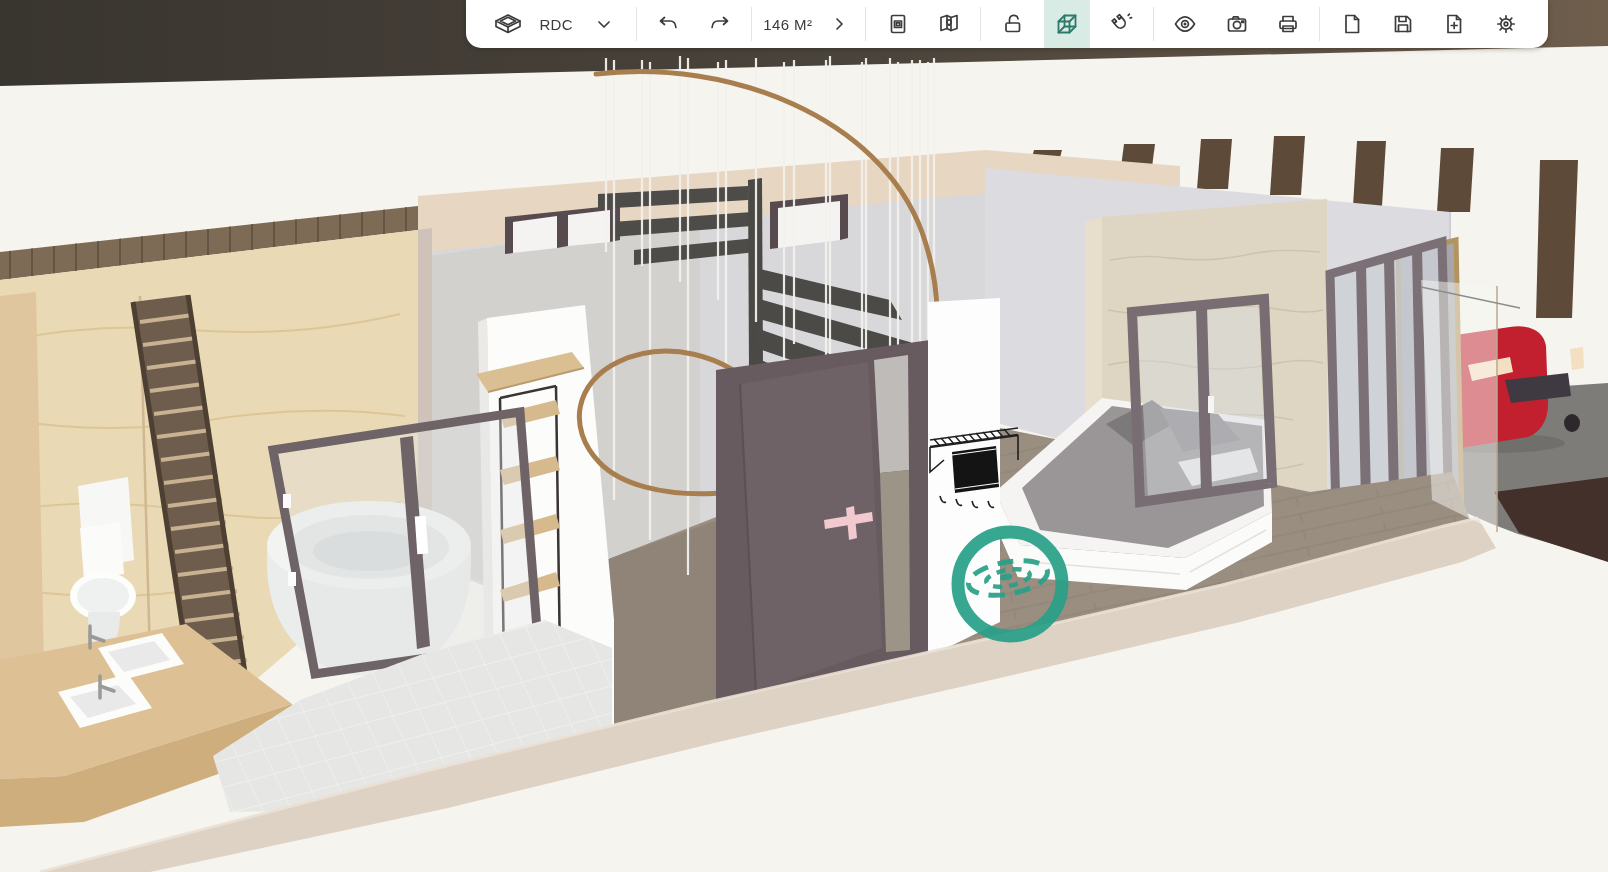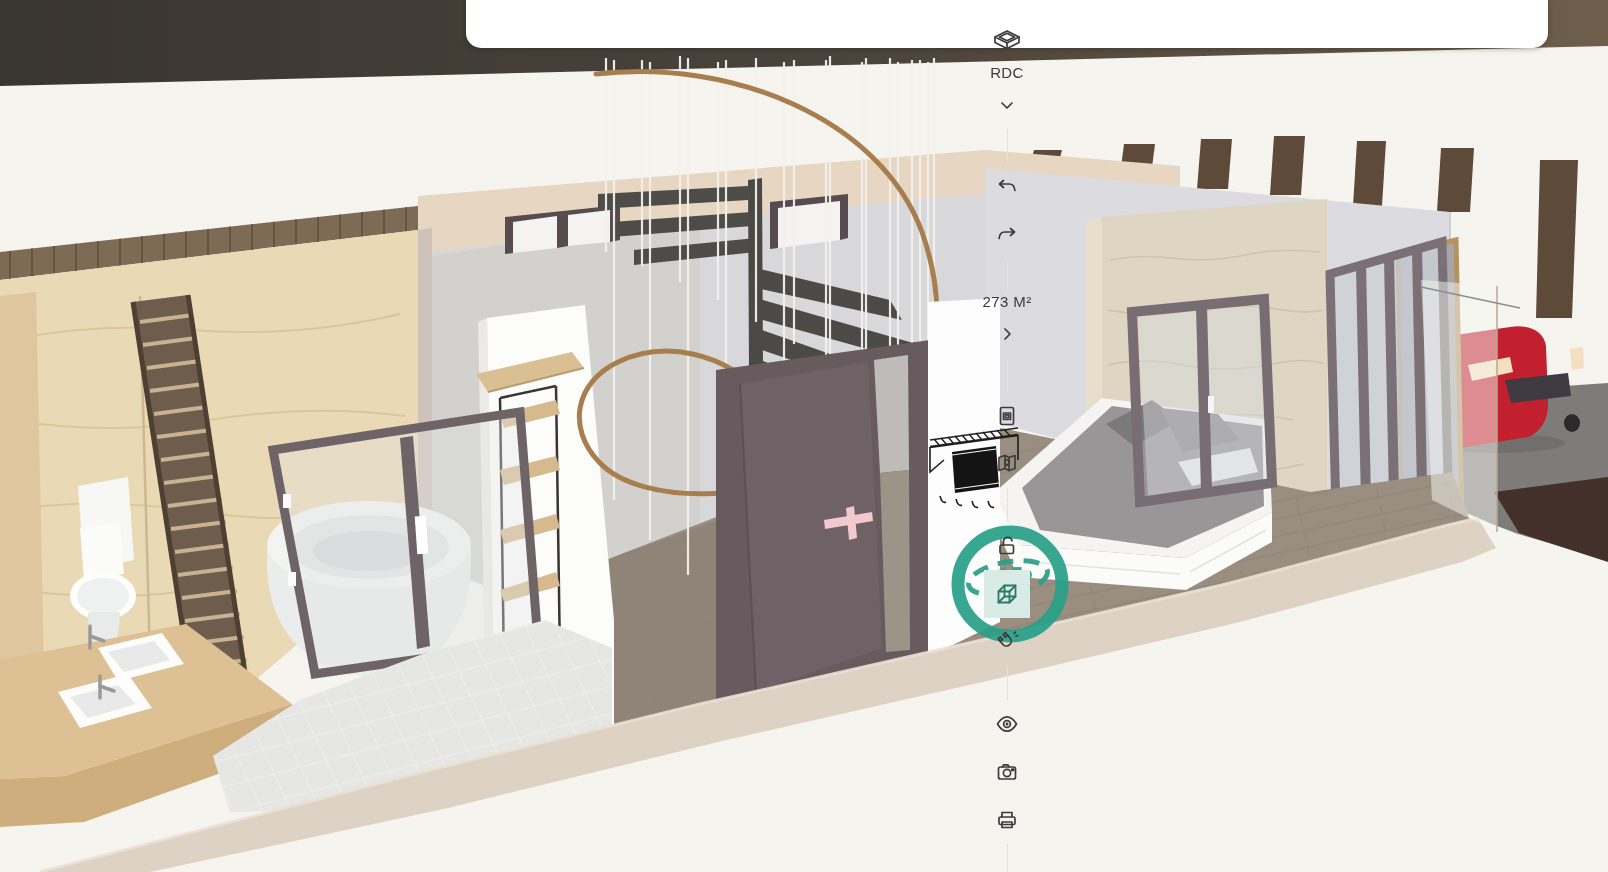--- a/index.html
+++ b/index.html
@@ -4,21 +4,21 @@
 <style>
   html,body{margin:0;padding:0;background:#e8e8e4;}
   .stage{position:relative;width:1608px;height:872px;overflow:hidden;
          background:#f5f4ee;font-family:"Liberation Sans",sans-serif;}
   .scene-svg{position:absolute;inset:0;display:block;}
   
   .toolbar{position:absolute;left:466px;top:0;width:1082px;height:48px;
            background:#ffffff;border-radius:0 0 15px 15px;
            box-shadow:0 1px 5px rgba(30,25,20,.35);
            display:flex;align-items:center;justify-content:space-between;
-           padding:16px 22px;box-sizing:border-box;z-index:10;flex-direction:column;}
+           padding:0 22px;box-sizing:border-box;z-index:10;}
   .tbtn{width:40px;height:48px;display:flex;align-items:center;justify-content:center;
         cursor:pointer;flex:0 0 auto;}
   .tbtn svg{display:block;}
   .tbtn.active{width:46px;background:#d9ebe5;}
   .tb-label{font-size:15px;color:#3b3b3b;letter-spacing:.4px;white-space:nowrap;
             flex:0 0 auto;cursor:pointer;}
   .tb-div{width:1px;height:34px;background:#e3e3e1;flex:0 0 auto;}
   .ic{stroke:#3c3c3c;fill:none;stroke-width:1.7;stroke-linecap:round;stroke-linejoin:round;}
   .ic-teal{stroke:#2c7a67;fill:none;stroke-width:1.8;stroke-linecap:round;stroke-linejoin:round;}
 </style>
@@ -372,21 +372,21 @@
     </svg>
   </div>
   <div class="tbtn">
     <svg width="24" height="24" viewBox="0 0 24 24">
       <path class="ic" d="M15.5,5.5 L19.5,9 L15.5,12.5 M19.5,9 H10 C6.5,9 4.4,11.6 4.1,15.5"></path>
     </svg>
   </div>
 
   <div class="tb-div"></div>
 
-  <div class="tb-label">273 M²</div>
+  <div class="tb-label">146 M²</div>
   <div class="tbtn" style="width:30px;">
     <svg width="24" height="24" viewBox="0 0 24 24">
           <path class="ic" d="M10,7 L15,12 L10,17"></path>
         </svg>
   </div>
 
   <div class="tb-div"></div>
 
   <div class="tbtn">
     <svg width="24" height="24" viewBox="0 0 24 24">

